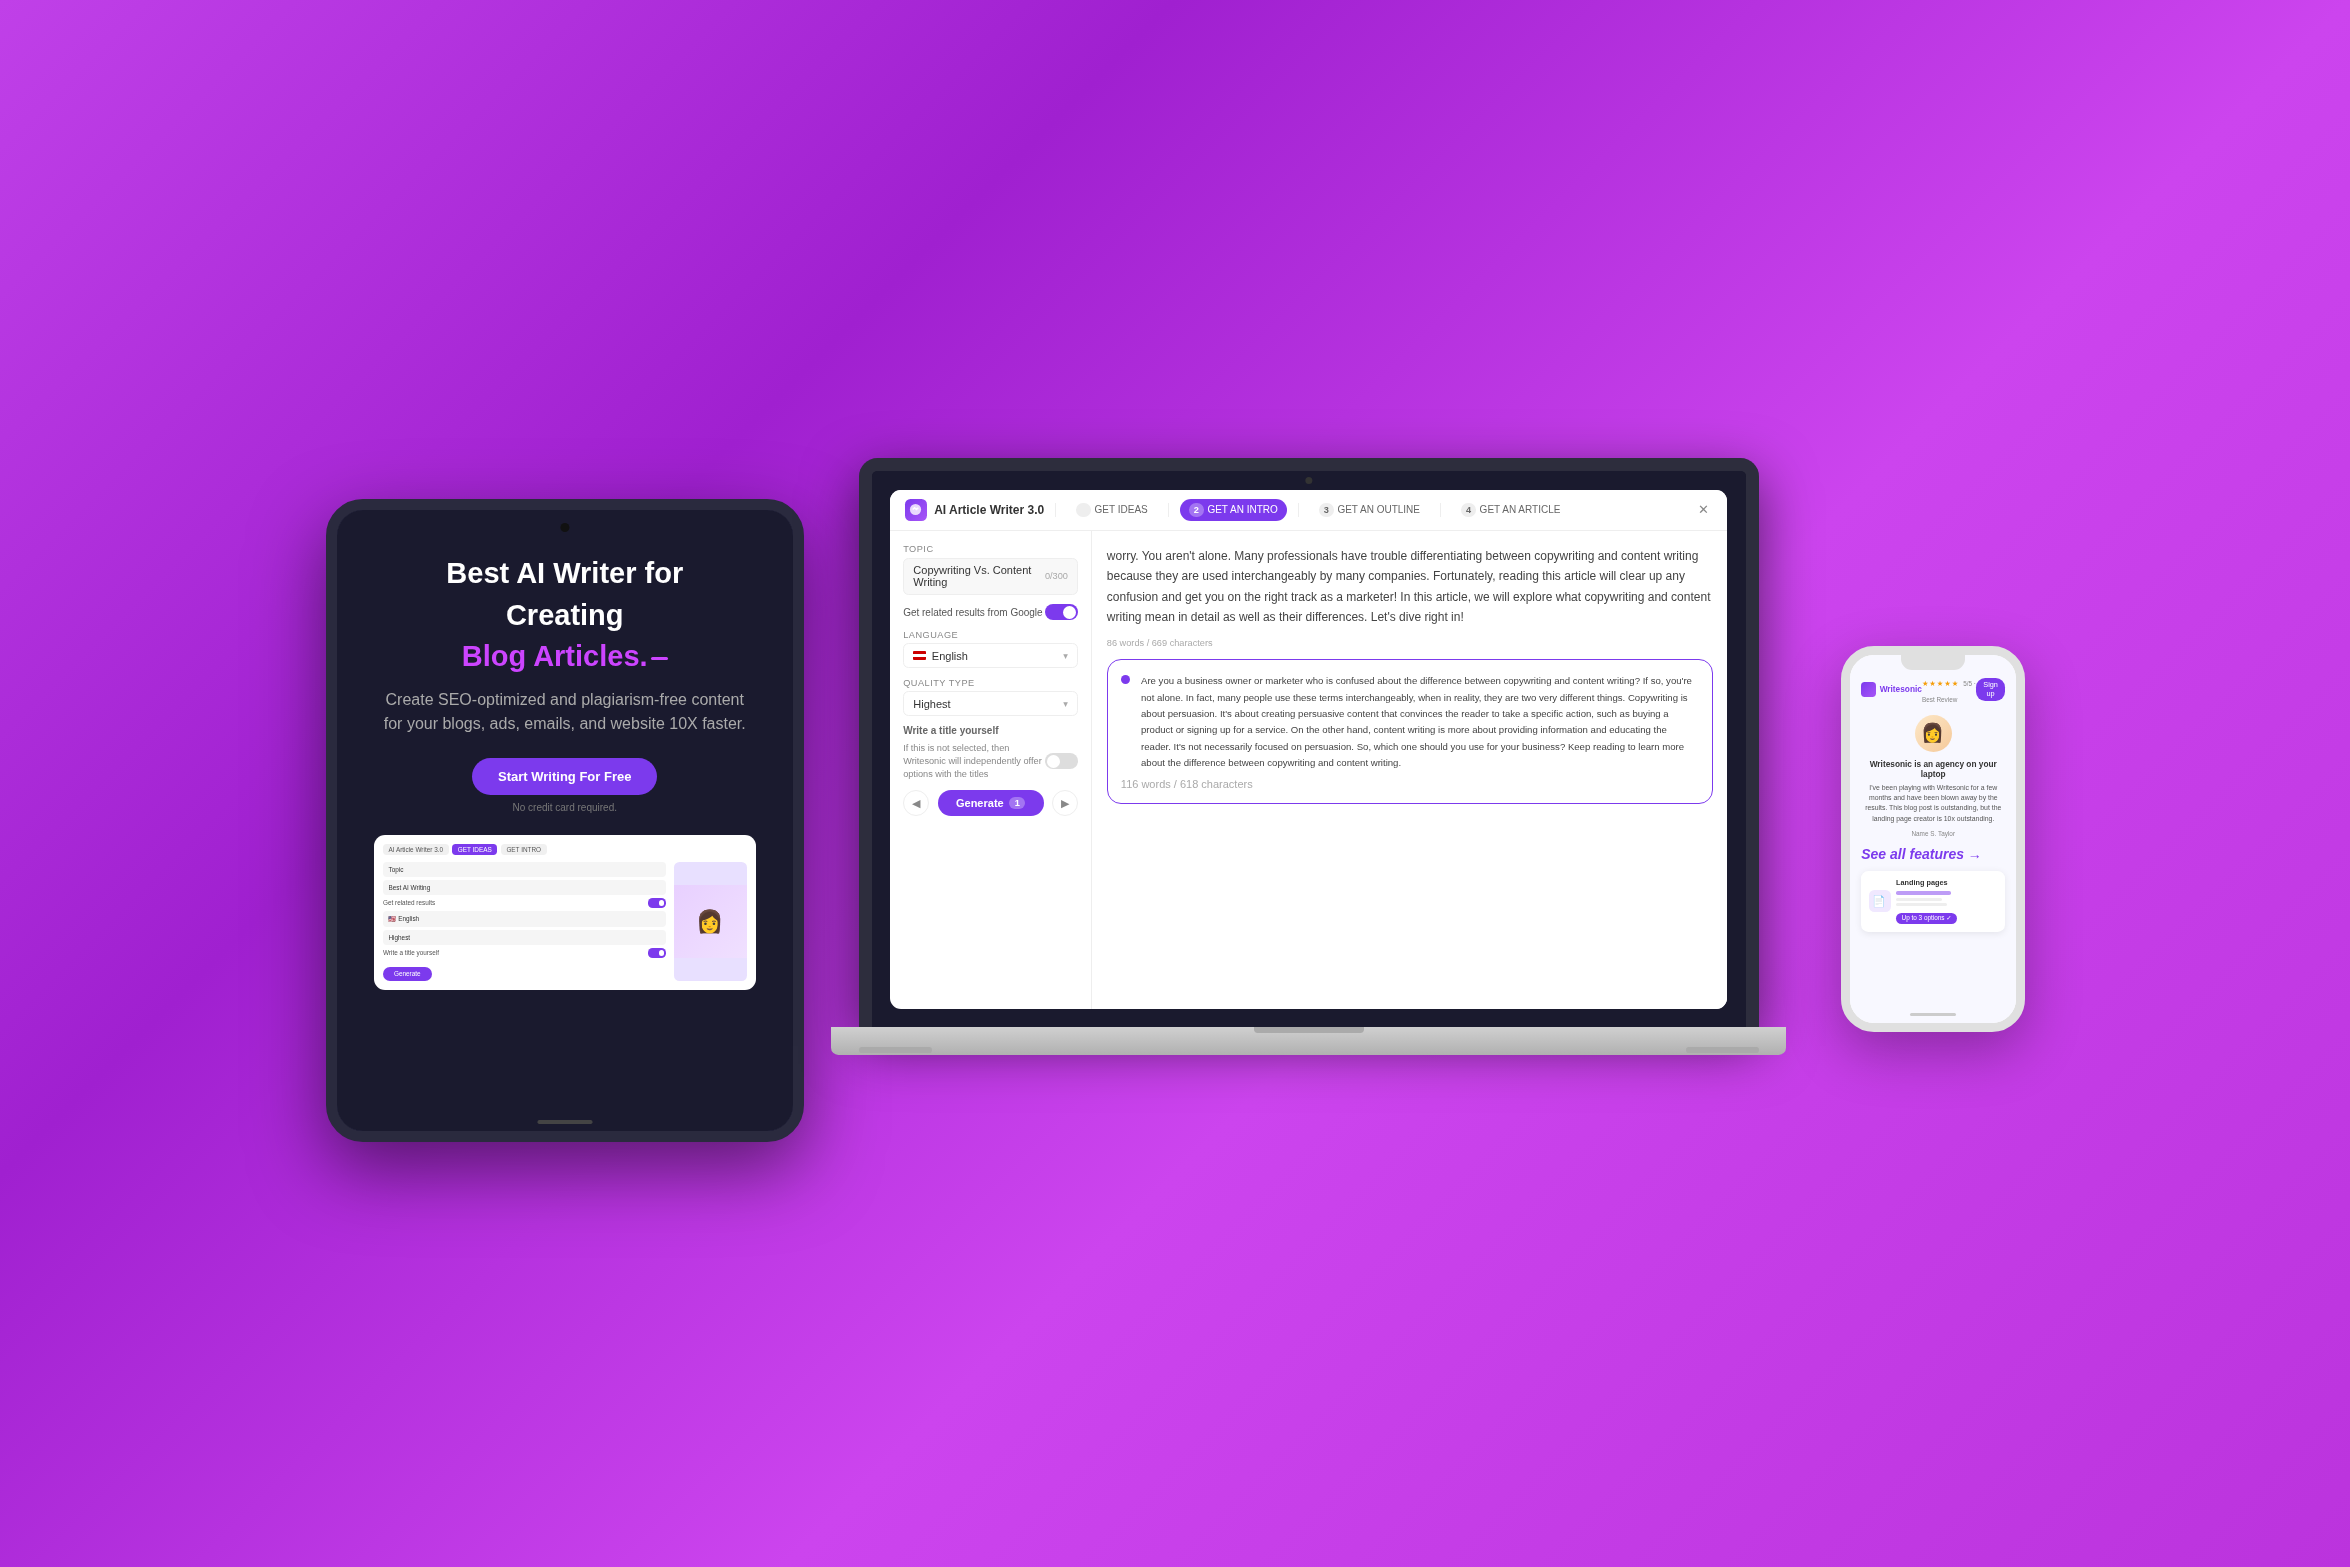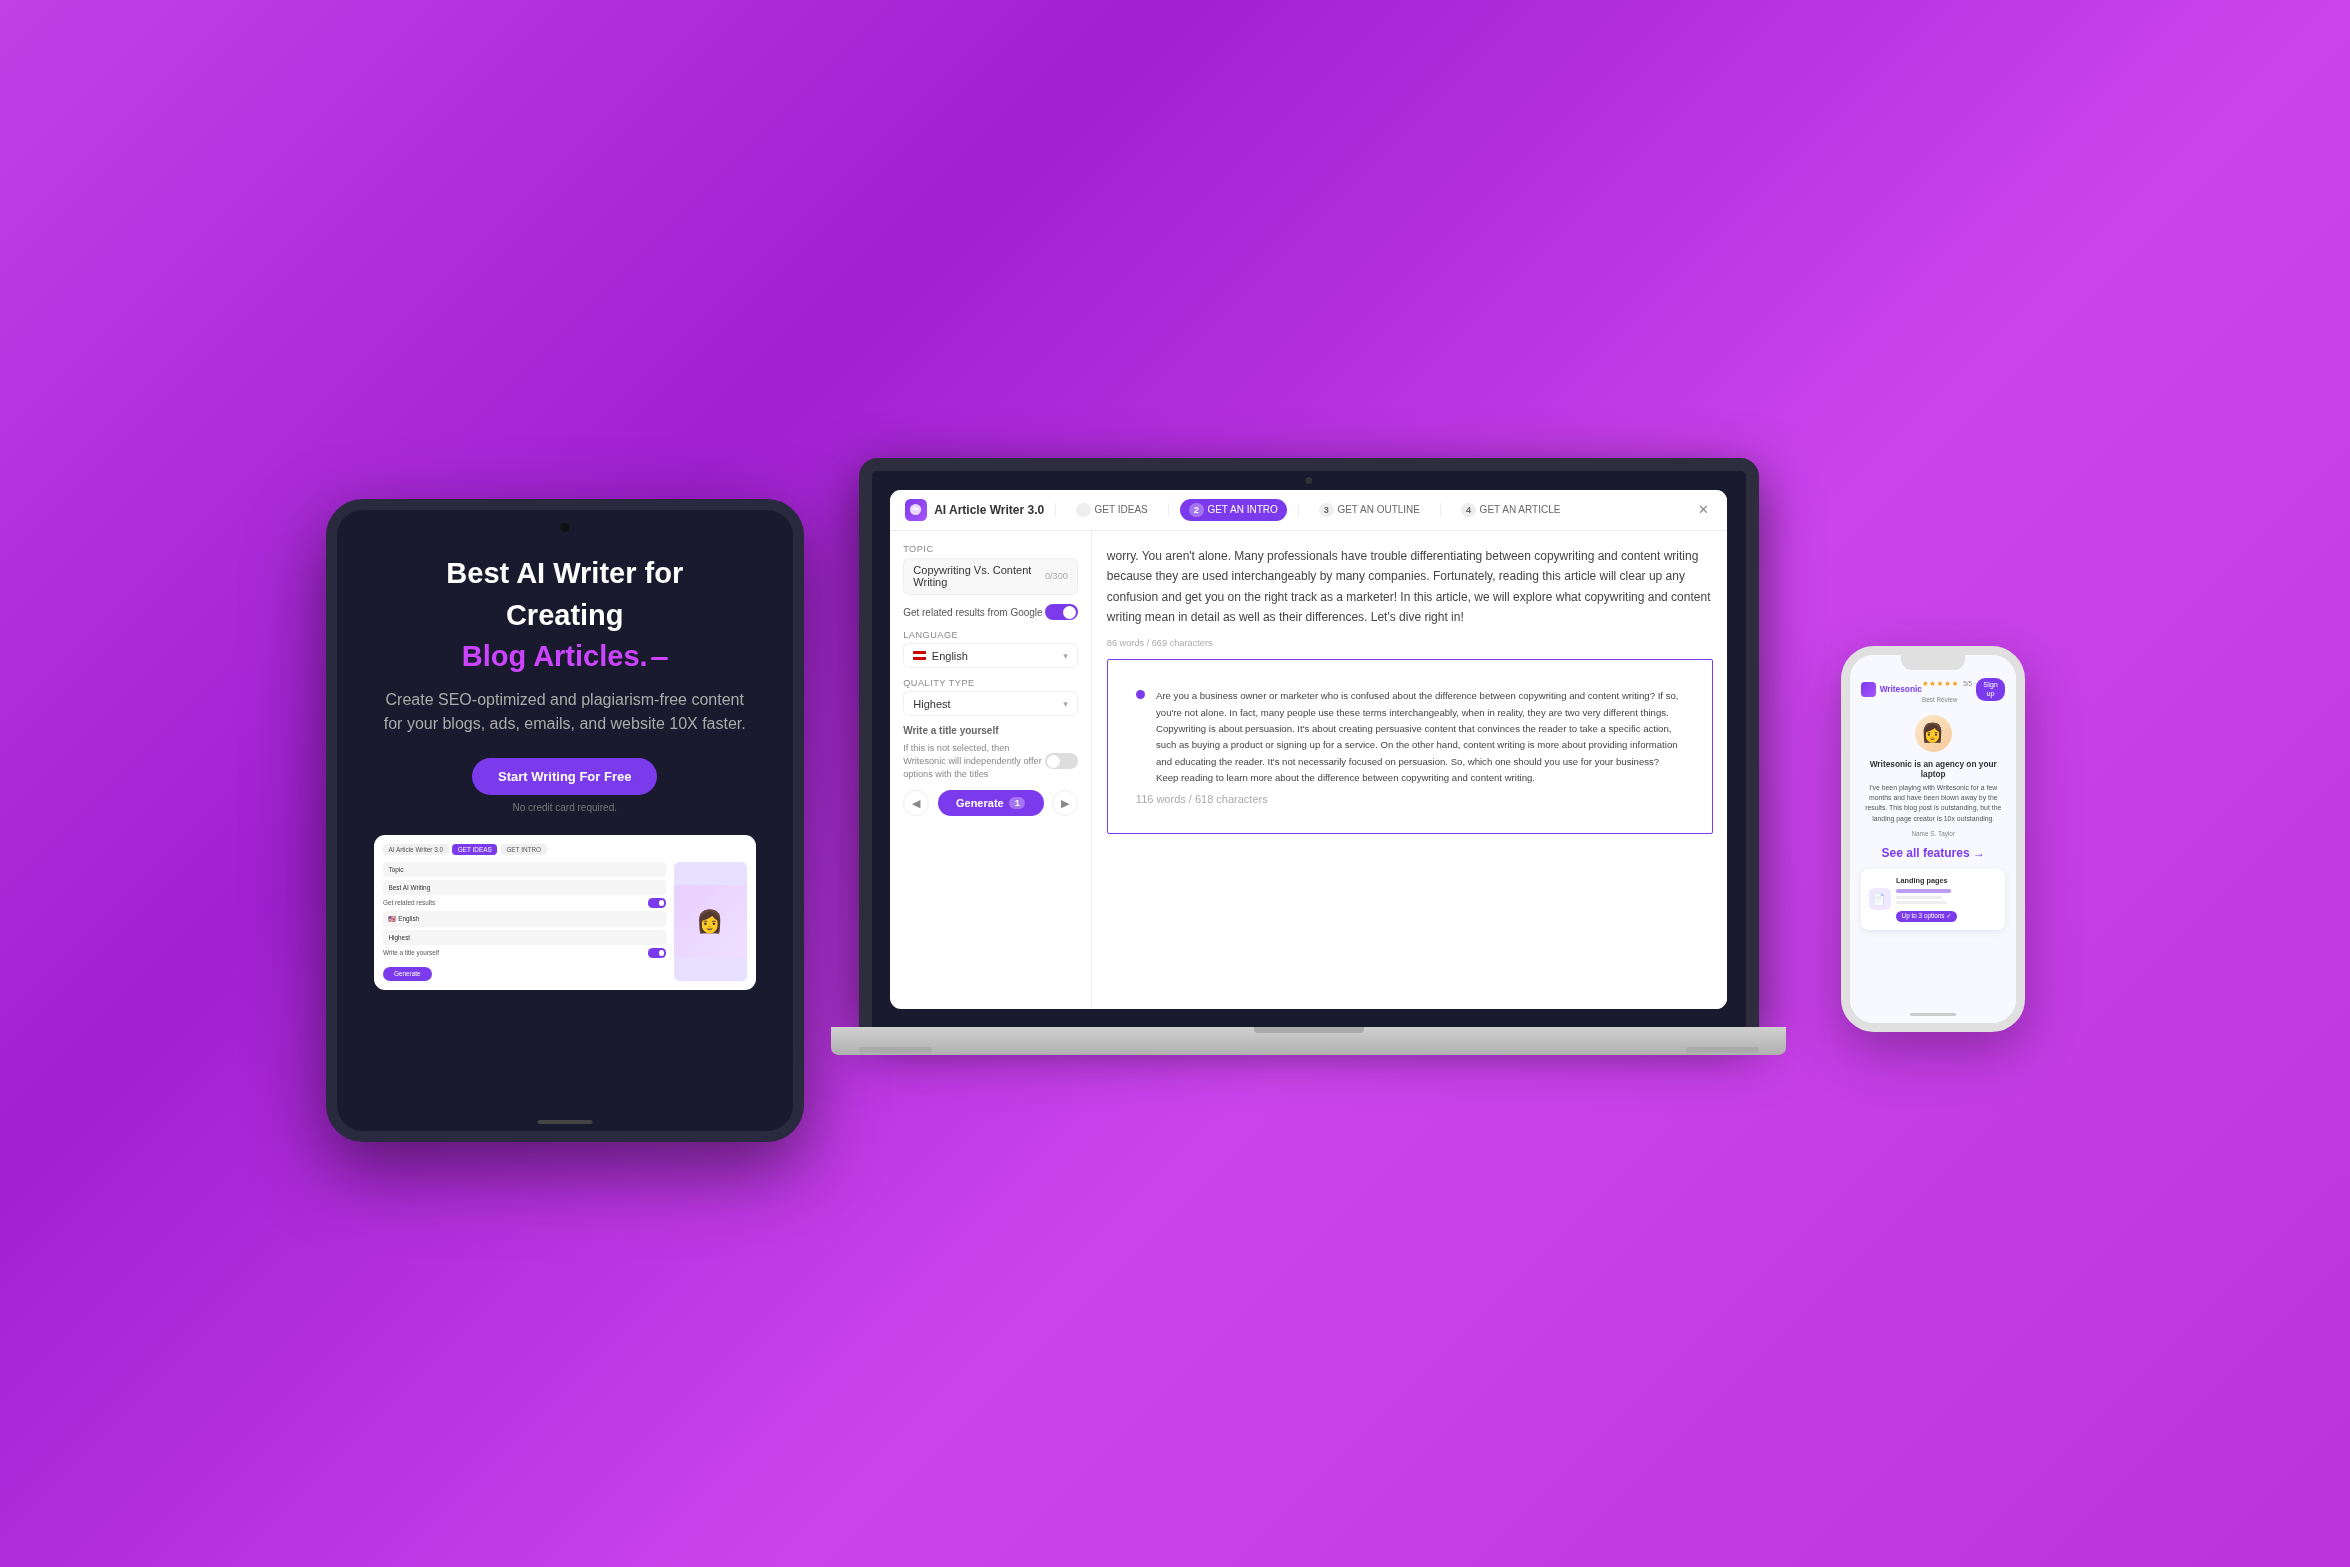--- a/index.html
+++ b/index.html
@@ -534,22 +534,22 @@
     }
 
     .word-count {
       font-size: 9.2px;
       color: #aaa;
       margin-bottom: 11px;
     }
 
     .intro-card {
       border: 1.8px solid #7c3aed;
-      border-radius: 2px;
-      padding: 28px;
+      border-radius: 14px;
+      padding: 13px;
       margin-bottom: 11px;
       background: white;
     }
 
     .intro-bullet {
       width: 9.2px;
       height: 9.2px;
       background: #7c3aed;
       border-radius: 50%;
       display: inline-block;
@@ -718,25 +718,26 @@
 
     .phone-reviewer {
       font-size: 6.4px;
       color: #888;
       text-align: center;
       margin-bottom: 9.2px;
     }
 
     .phone-see-all {
       color: #7c3aed;
-      font-size: 12px;
+      font-size: 14px;
       font-weight: 600;
-      text-align: center;
+      text-align: left;
       margin-bottom: 9.2px;
       cursor: pointer;
+      font-style: italic;
     }
 
     .phone-feature-card {
       background: white;
       border-radius: 7.3px;
       padding: 7.3px;
       margin-bottom: 5.5px;
       box-shadow: 0 1.8px 7.3px rgba(0,0,0,0.08);
       display: flex;
       align-items: center;

